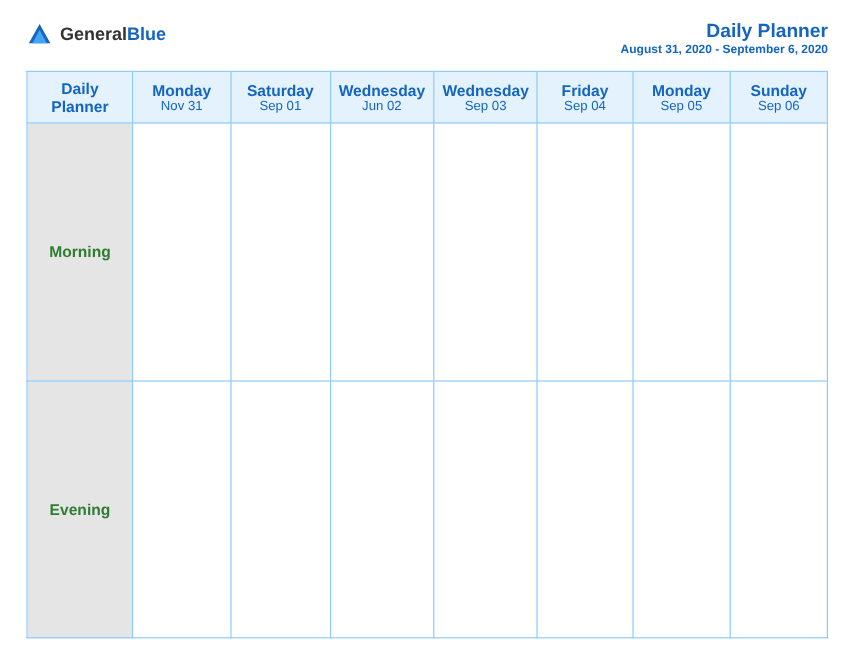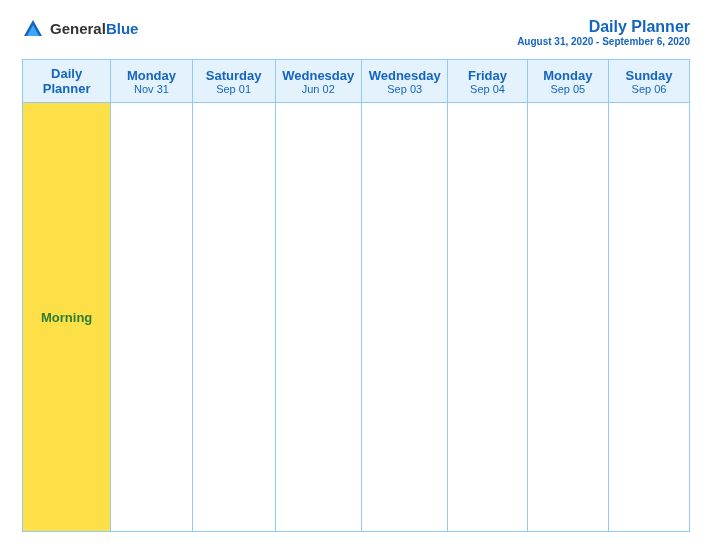--- a/index.html
+++ b/index.html
@@ -94,21 +94,21 @@
     }
 
     .th-date {
       display: block;
       font-size: 11px;
       font-weight: normal;
     }
 
     
     .planner-table tbody td.label-col {
-      background: #fde047;
+      background: #e5e5e5;
       color: #2e7d32;
       font-size: 13px;
       font-weight: bold;
       width: 80px;
       padding: 8px 18px;
     }
 
     
     .planner-table tbody td.data-cell {
       background: #fff;
@@ -181,14 +181,24 @@
   <tr>
         <td class="label-col">Morning</td>
         <td class="data-cell"></td>
         <td class="data-cell"></td>
         <td class="data-cell"></td>
         <td class="data-cell"></td>
         <td class="data-cell"></td>
         <td class="data-cell"></td>
         <td class="data-cell"></td>
       </tr>
+      <tr>
+        <td class="label-col">Evening</td>
+        <td class="data-cell"></td>
+        <td class="data-cell"></td>
+        <td class="data-cell"></td>
+        <td class="data-cell"></td>
+        <td class="data-cell"></td>
+        <td class="data-cell"></td>
+        <td class="data-cell"></td>
+      </tr>
     </tbody>
 </table>
 
 </body></html>

